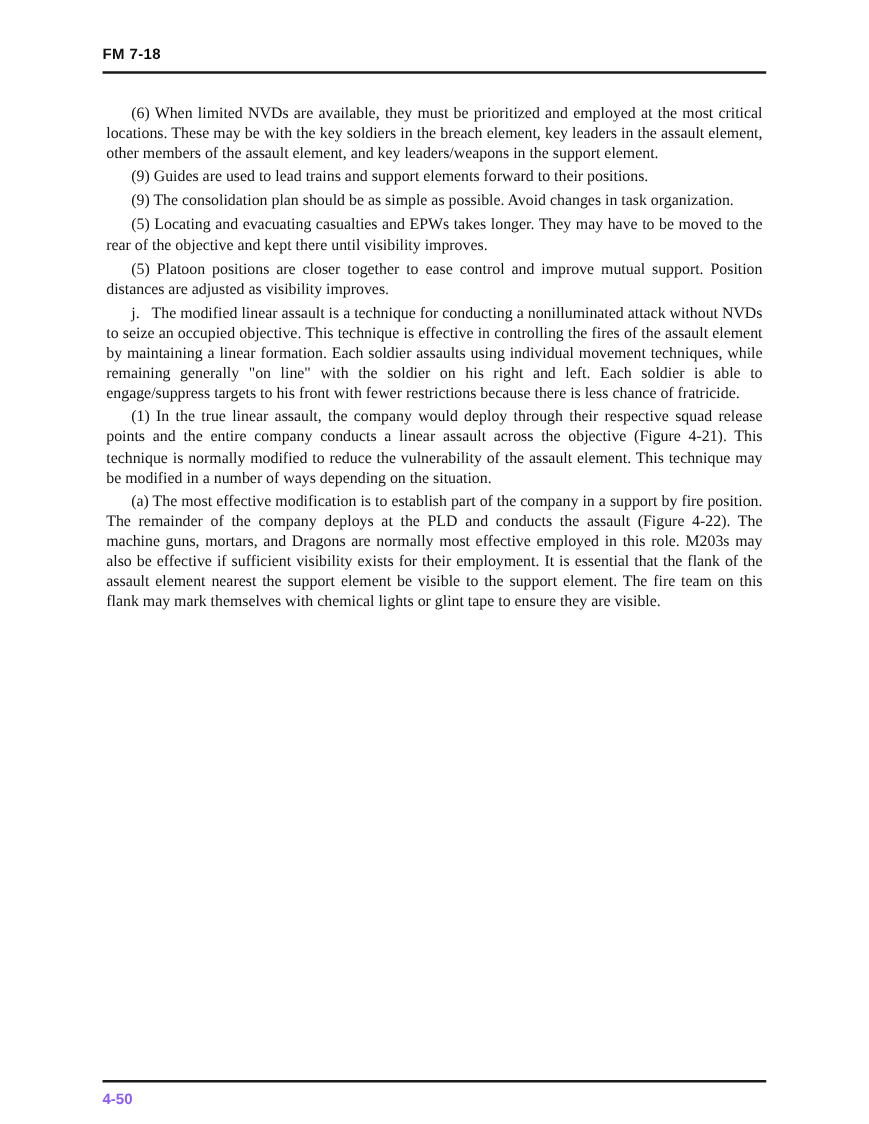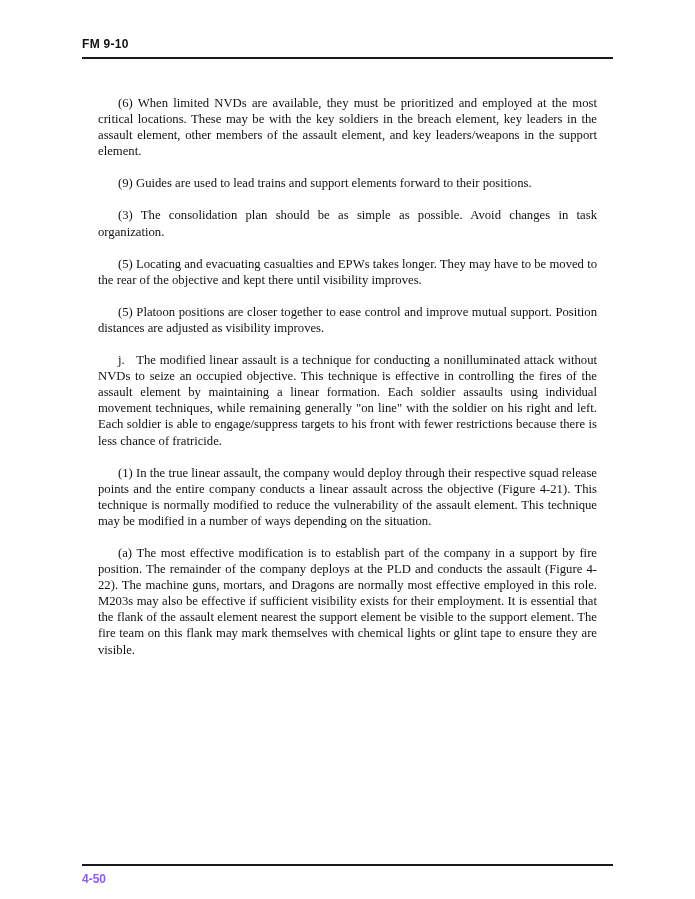--- a/index.html
+++ b/index.html
@@ -36,21 +36,21 @@
     position: absolute;
     top: 79px;
     left: 82px;
     width: 531px;
     font-size: 12.7px;
     line-height: 16.1px;
     text-align: justify;
     color: #111111;
   }
   .doc-body p {
-    margin: 16px;
+    margin: 3px;
     text-indent: 20px;
   }
   .footer {
     position: absolute;
     left: 82px;
     right: 82px;
     top: 864px;
   }
   .footer-rule {
     height: 0;
@@ -64,28 +64,28 @@
     font-size: 12px;
     color: #8b5cf6;
   }
 </style>
 </head>
 <body>
 
 <div class="page">
 
   <div class="header">
-    <span class="header-title">FM 9-10</span>
+    <span class="header-title">FM 7-18</span>
     <div class="header-rule"></div>
   </div>
 
   <div class="doc-body">
     <p>(6) When limited NVDs are available, they must be prioritized and employed at the most critical locations. These may be with the key soldiers in the breach element, key leaders in the assault element, other members of the assault element, and key leaders/weapons in the support element.</p>
     <p>(9) Guides are used to lead trains and support elements forward to their positions.</p>
-    <p>(3) The consolidation plan should be as simple as possible. Avoid changes in task organization.</p>
+    <p>(9) The consolidation plan should be as simple as possible. Avoid changes in task organization.</p>
     <p>(5) Locating and evacuating casualties and EPWs takes longer. They may have to be moved to the rear of the objective and kept there until visibility improves.</p>
     <p>(5) Platoon positions are closer together to ease control and improve mutual support. Position distances are adjusted as visibility improves.</p>
     <p>j.&nbsp;&nbsp;&nbsp;The modified linear assault is a technique for conducting a nonilluminated attack without NVDs to seize an occupied objective. This technique is effective in controlling the fires of the assault element by maintaining a linear formation. Each soldier assaults using individual movement techniques, while remaining generally "on line" with the soldier on his right and left. Each soldier is able to engage/suppress targets to his front with fewer restrictions because there is less chance of fratricide.</p>
     <p>(1) In the true linear assault, the company would deploy through their respective squad release points and the entire company conducts a linear assault across the objective (Figure 4-21). This technique is normally modified to reduce the vulnerability of the assault element. This technique may be modified in a number of ways depending on the situation.</p>
     <p>(a) The most effective modification is to establish part of the company in a support by fire position. The remainder of the company deploys at the PLD and conducts the assault (Figure 4-22). The machine guns, mortars, and Dragons are normally most effective employed in this role. M203s may also be effective if sufficient visibility exists for their employment. It is essential that the flank of the assault element nearest the support element be visible to the support element. The fire team on this flank may mark themselves with chemical lights or glint tape to ensure they are visible.</p>
   </div>
 
   <div class="footer">
     <div class="footer-rule"></div>
     <span class="footer-page-number">4-50</span>

